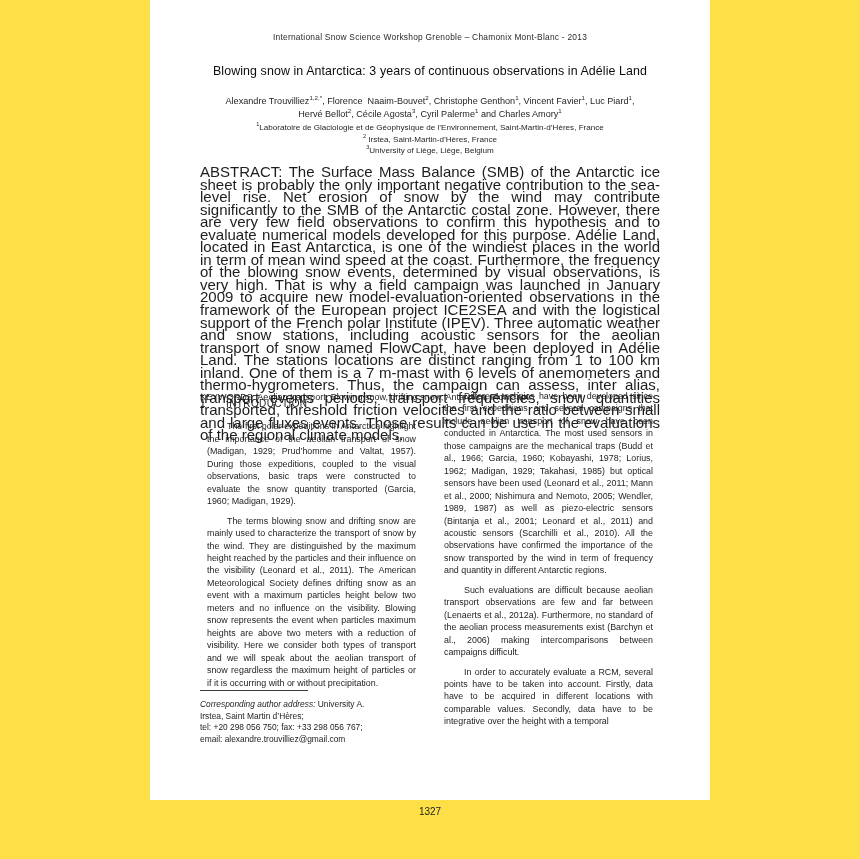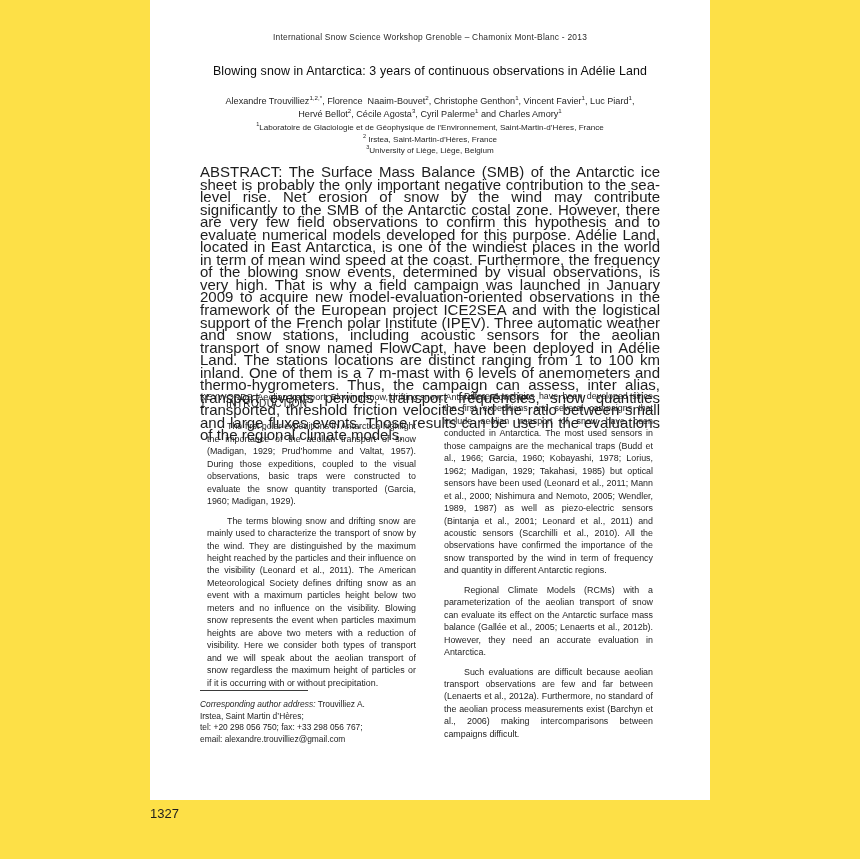--- a/index.html
+++ b/index.html
@@ -159,22 +159,22 @@
     margin-bottom: 8px;
   }
   .footnote em { }
 
   
   .folio {
     position: absolute;
     left: 150px;
     top: 806px;
     width: 560px;
-    text-align: left;
-    font-size: 13px;
+    text-align: center;
+    font-size: 10px;
     color: #1d1d1d;
   }
 </style>
 </head>
 <body>
 
 <div class="page">
 
   <div class="sheet"></div>
 
@@ -206,27 +206,27 @@
   <div class="col col-left">
     <div class="section-head">
       <span class="num">1</span><span>INTRODUCTION</span>
     </div>
     <p class="body-par">The first polar expeditions in Antarctica highlight the importance of the aeolian transport of snow (Madigan, 1929; Prud’homme and Valtat, 1957). During those expeditions, coupled to the visual observations, basic traps were constructed to evaluate the snow quantity transported (Garcia, 1960; Madigan, 1929).</p>
     <p class="body-par">The terms blowing snow and drifting snow are mainly used to characterize the transport of snow by the wind. They are distinguished by the maximum height reached by the particles and their influence on the visibility (Leonard et al., 2011). The American Meteorological Society defines drifting snow as an event with a maximum particles height below two meters and no influence on the visibility. Blowing snow represents the event when particles maximum heights are above two meters with a reduction of visibility. Here we consider both types of transport and we will speak about the aeolian transport of snow regardless the maximum height of particles or if it is occurring with or without precipitation.</p>
   </div>
 
   <div class="col col-right">
     <p class="body-par">Different technics have been developed since the first expeditions and several campaigns that include aeolian transport of snow have been conducted in Antarctica. The most used sensors in those campaigns are the mechanical traps (Budd et al., 1966; Garcia, 1960; Kobayashi, 1978; Lorius, 1962; Madigan, 1929; Takahasi, 1985) but optical sensors have been used (Leonard et al., 2011; Mann et al., 2000; Nishimura and Nemoto, 2005; Wendler, 1989, 1987) as well as piezo-electric sensors (Bintanja et al., 2001; Leonard et al., 2011) and acoustic sensors (Scarchilli et al., 2010). All the observations have confirmed the importance of the snow transported by the wind in term of frequency and quantity in different Antarctic regions.</p>
-    <p class="body-par">Regional Climate Models (RCMs) with a parameterization of the aeolian transport of snow can evaluate its effect on the Antarctic surface mass balance (Gallée et al., 2005; Lenaerts et al., 2012b). However, they need an accurate evaluation in Antarctica.</p>
     <p class="body-par">Such evaluations are difficult because aeolian transport observations are few and far between (Lenaerts et al., 2012a). Furthermore, no standard of the aeolian process measurements exist (Barchyn et al., 2006) making intercomparisons between campaigns difficult.</p>
+    <p class="body-par">In order to accurately evaluate a RCM, several points have to be taken into account. Firstly, data have to be acquired in different locations with comparable values. Secondly, data have to be integrative over the height with a temporal</p>
   </div>
 
   <div class="footnote">
     <div class="footnote-rule"></div>
-    <div><em>Corresponding author address:</em><span> Trouvilliez A.</span></div>
+    <div><em>Corresponding author address:</em><span> University A.</span></div>
     <div>Irstea, Saint Martin d’Hères;</div>
     <div>tel: +20 298 056 750; fax: +33 298 056 767;</div>
     <div>email: alexandre.trouvilliez@gmail.com</div>
   </div>
 
   <div class="folio">1327</div>
 
 </div>
 
 </body></html>

